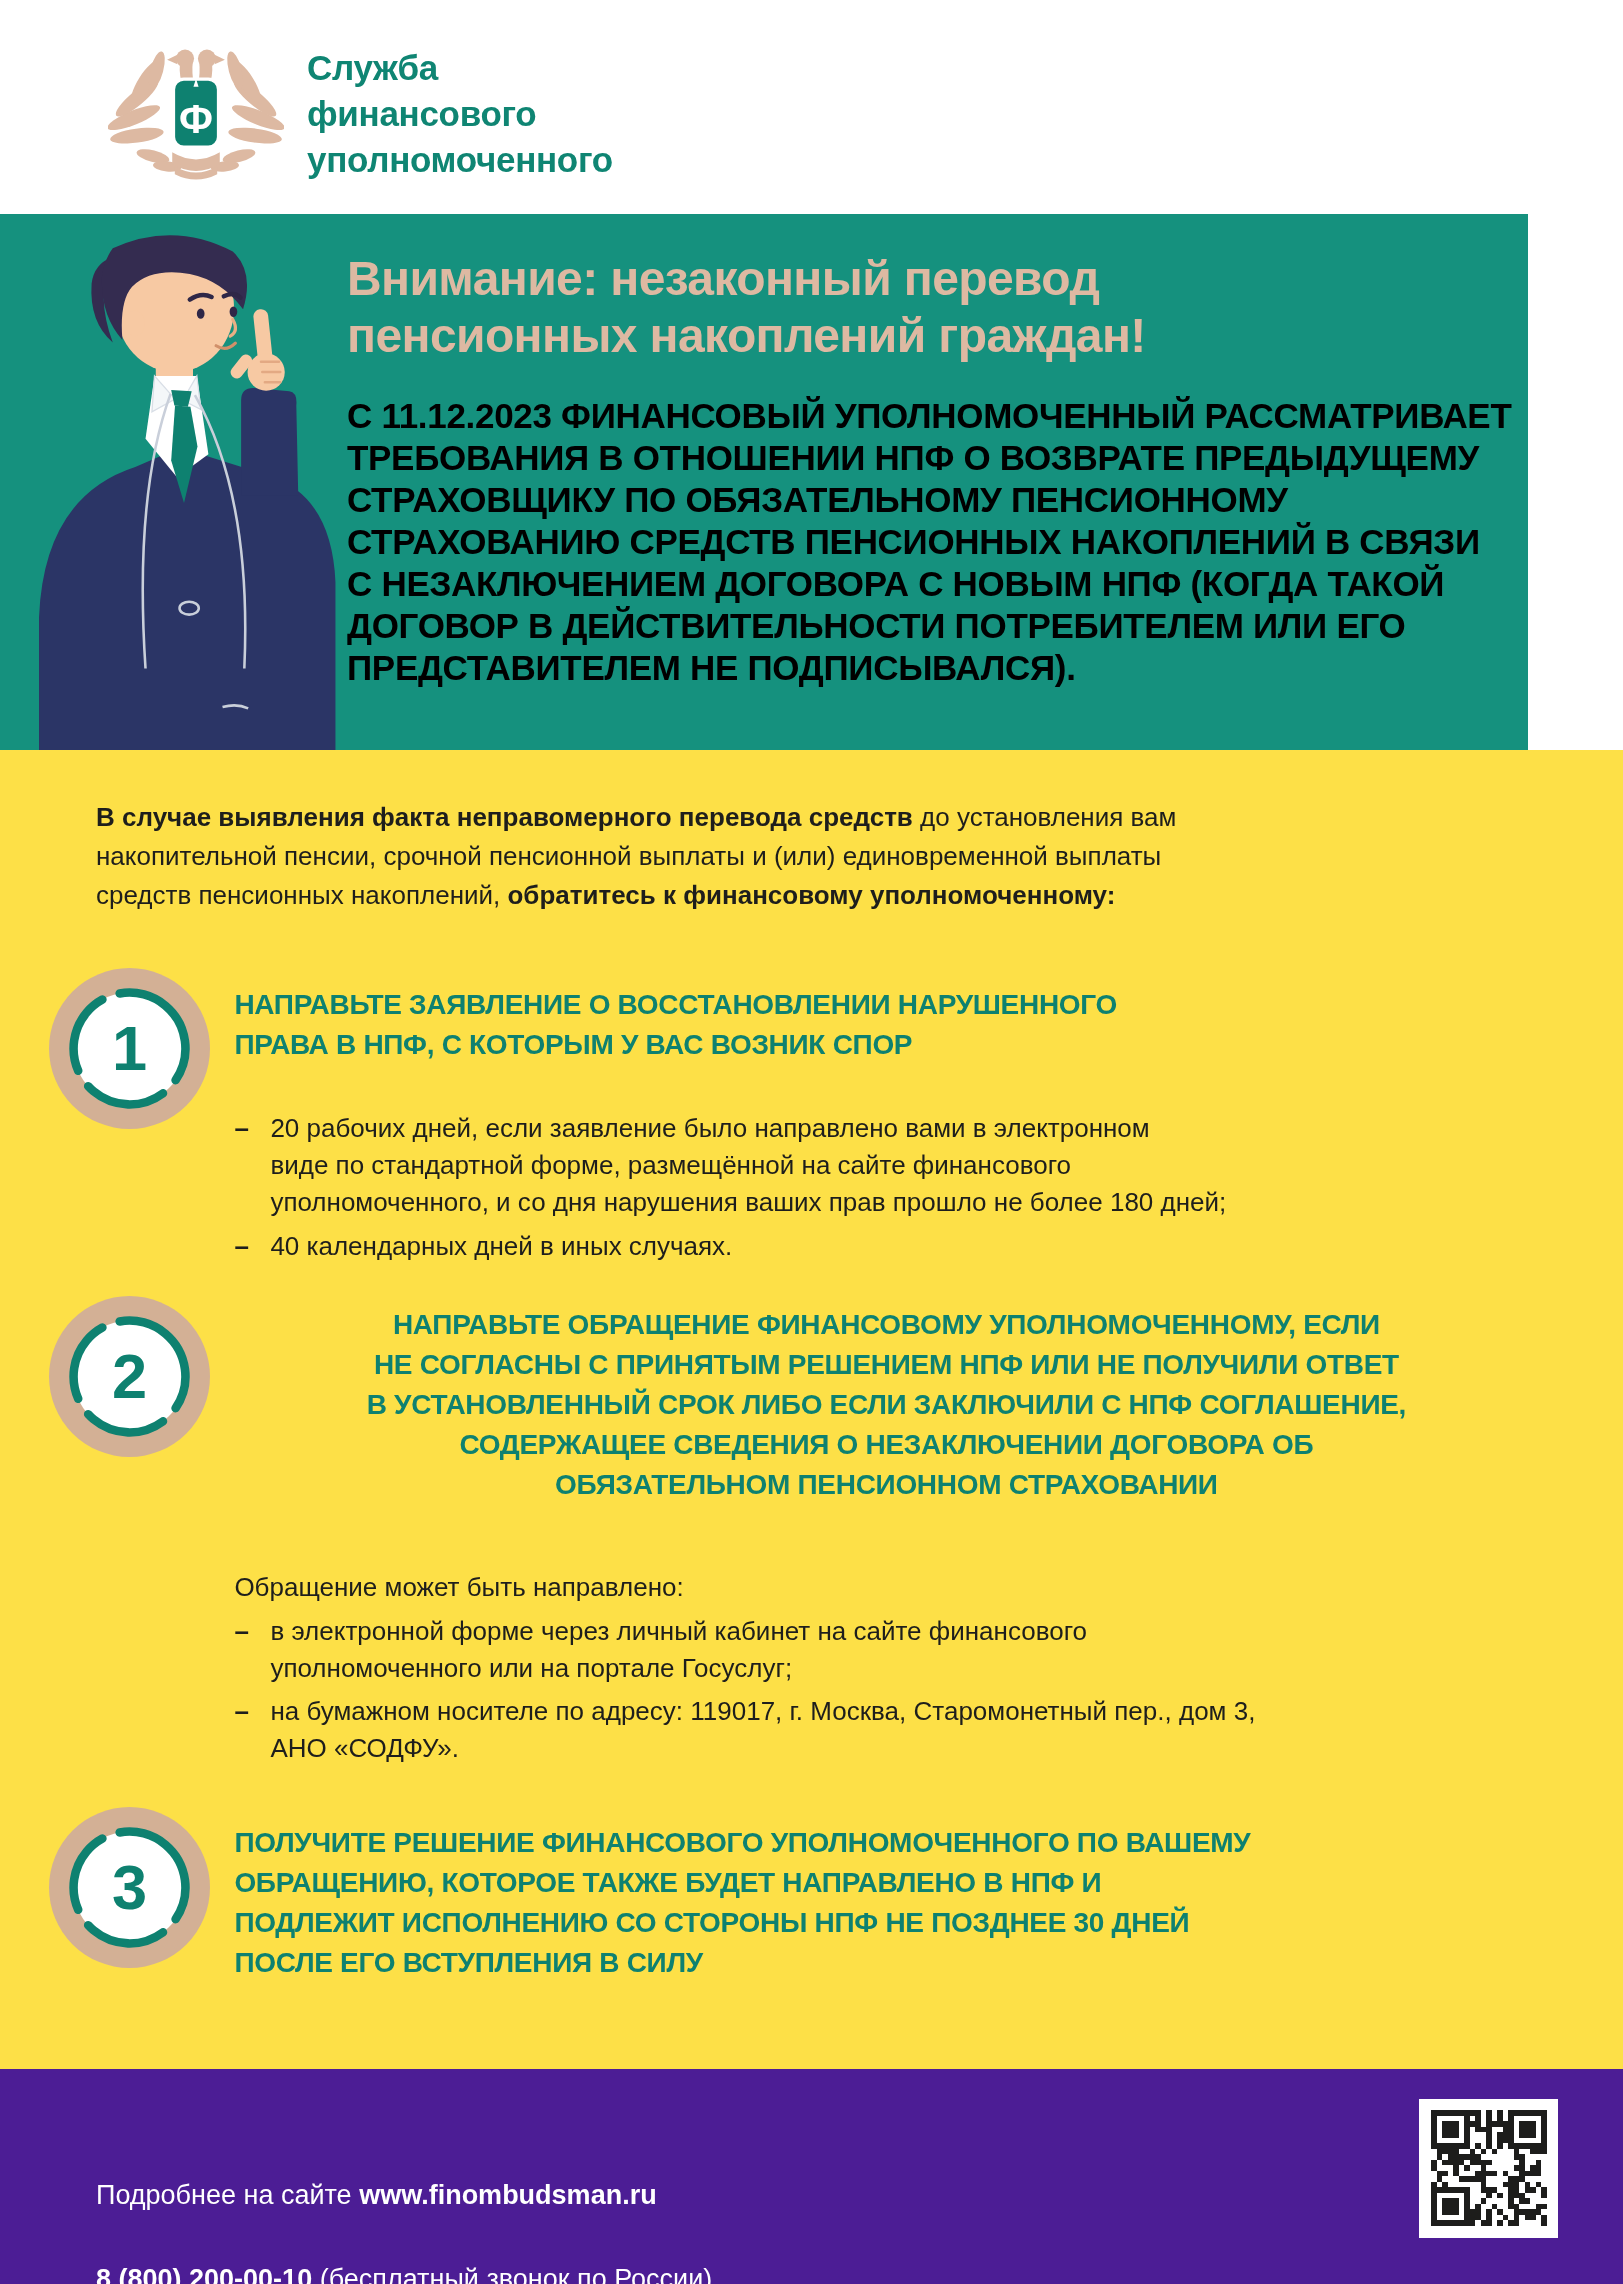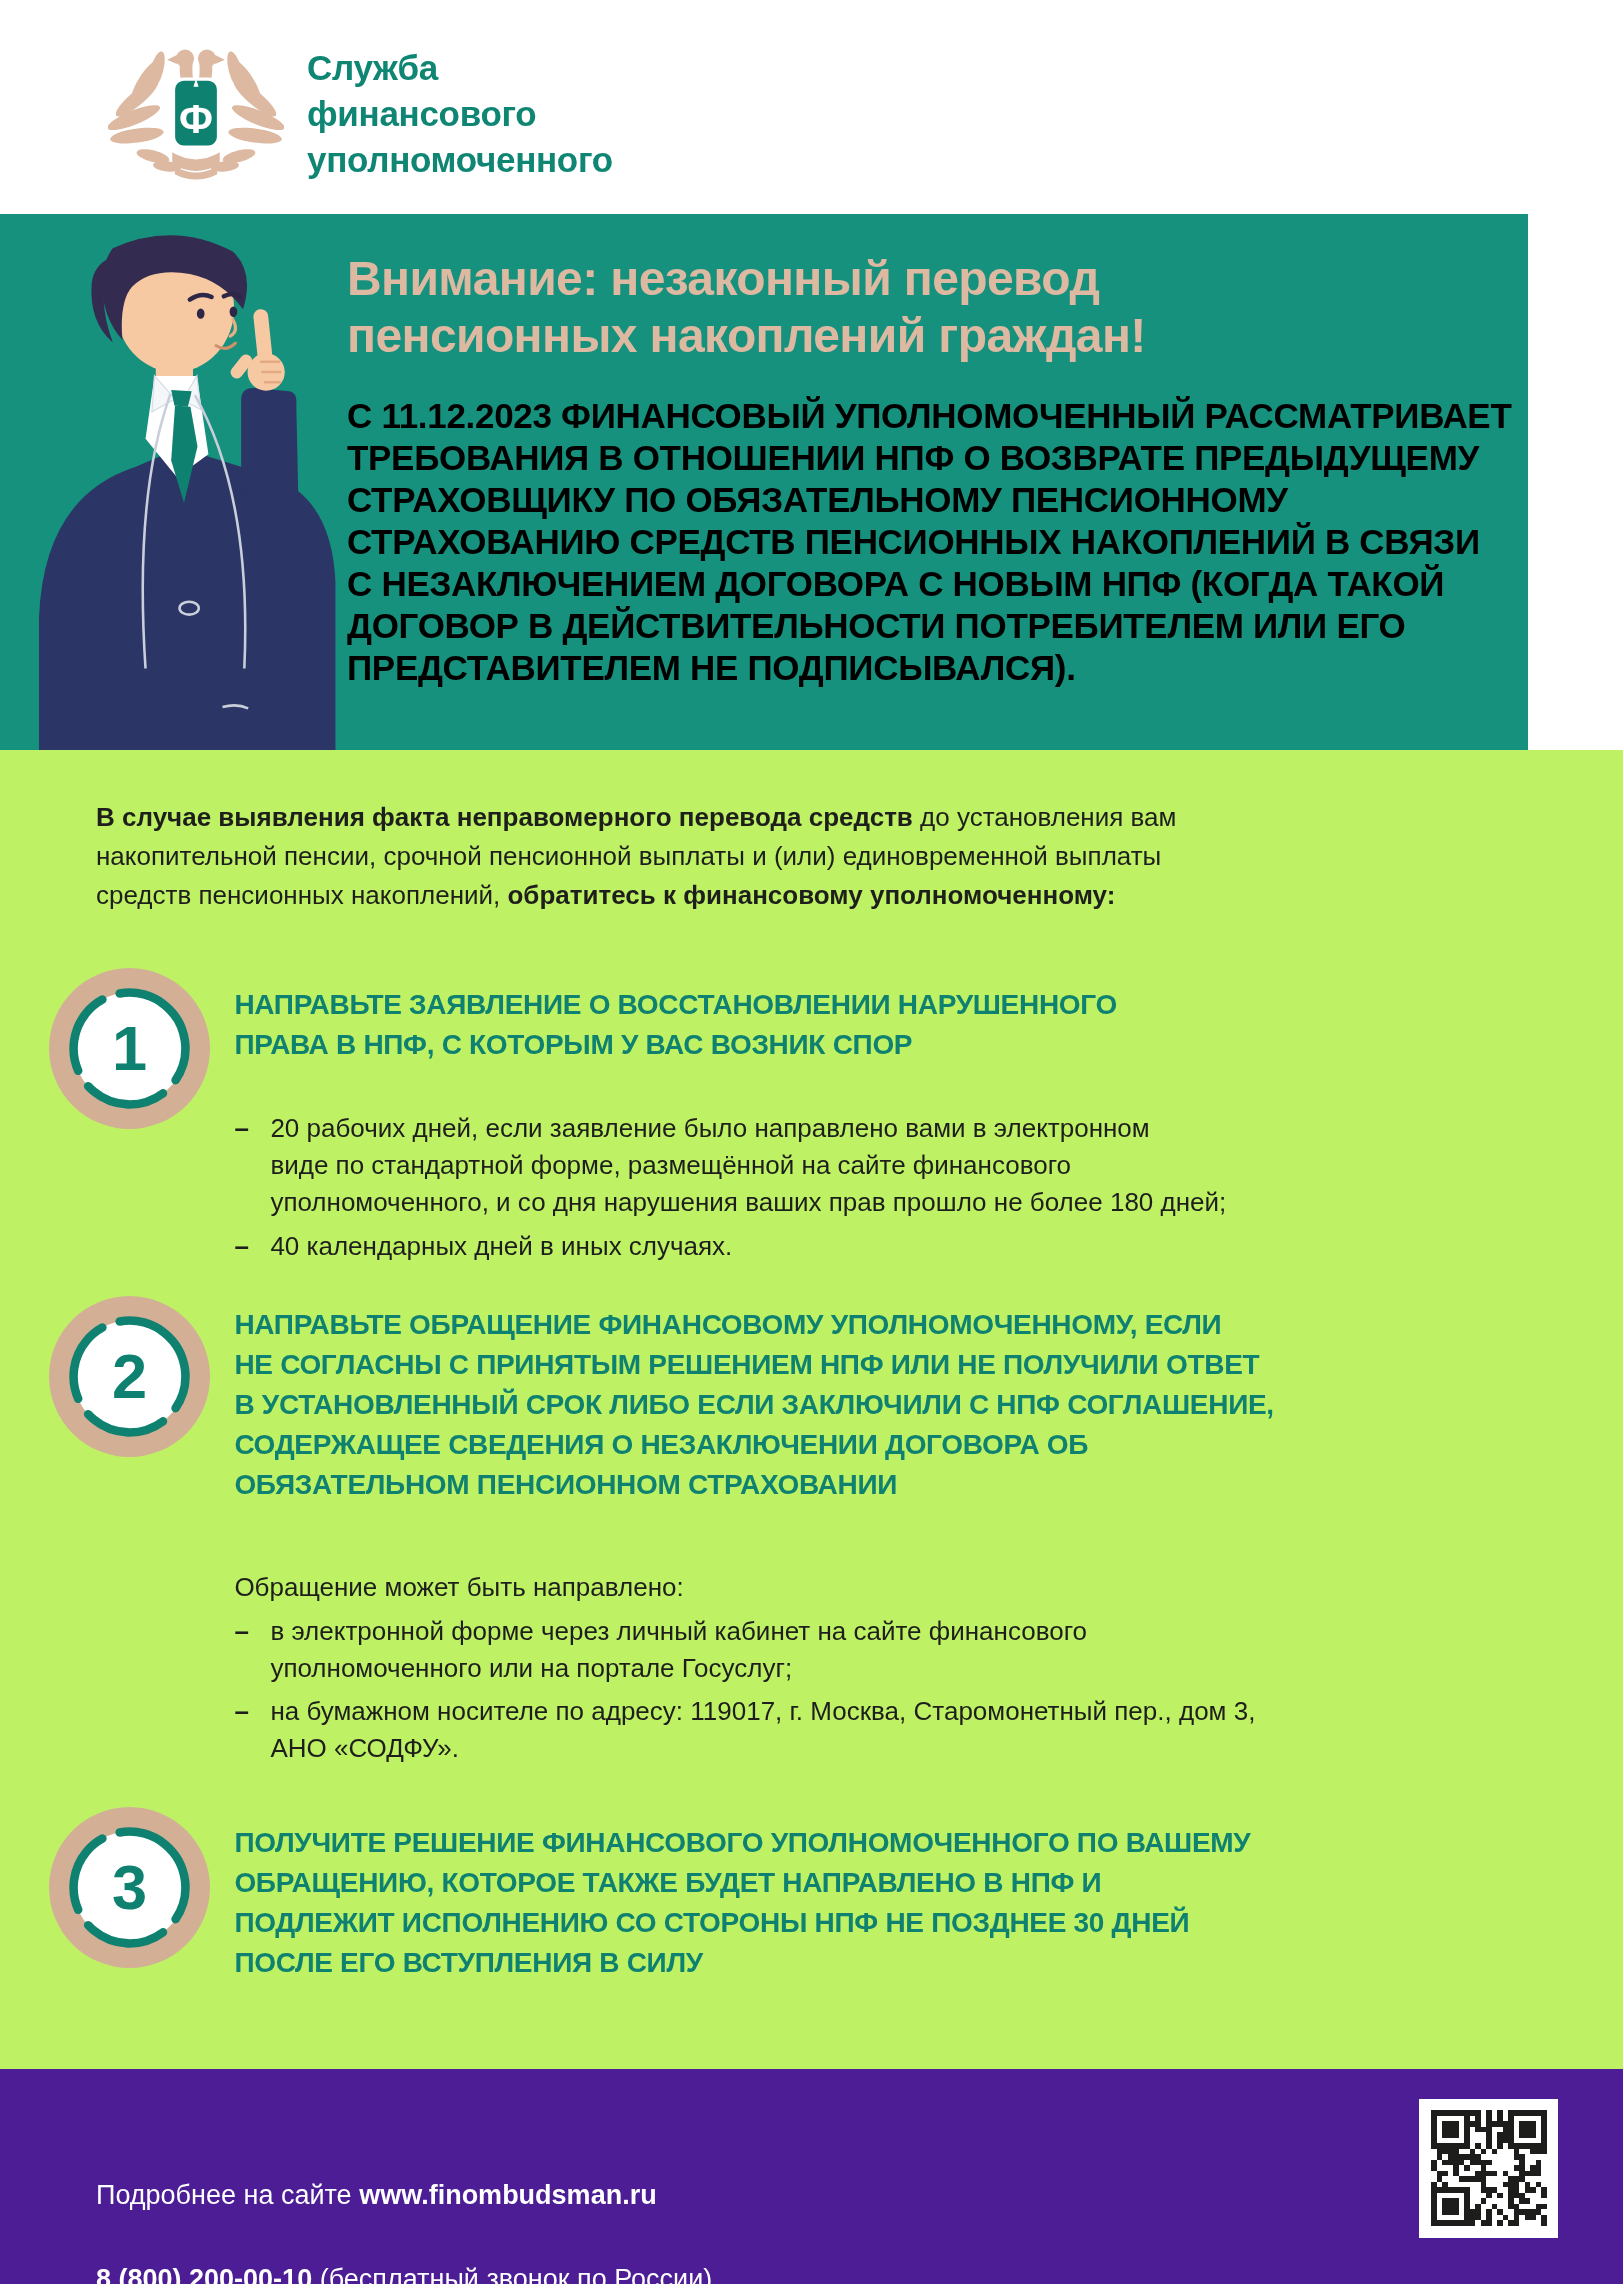--- a/index.html
+++ b/index.html
@@ -14,37 +14,37 @@
 
   
   .banner{position:absolute;left:0;top:214px;width:1528px;height:536px;background:#15917E;overflow:hidden;}
   .man{position:absolute;left:39px;top:4.5px;width:308px;height:532px;}
   .banner-title{position:absolute;left:347px;top:36px;font-size:48px;line-height:57px;font-weight:700;
                 color:#DDB9A2;white-space:pre-line;letter-spacing:-0.6px;}
   .banner-body{position:absolute;left:347px;top:181px;font-size:35px;line-height:42px;font-weight:700;
                color:#000000;white-space:pre-line;letter-spacing:-0.3px;}
 
   
-  .content{position:absolute;left:0;top:750px;width:1624px;height:1319px;background:#bef264;}
+  .content{position:absolute;left:0;top:750px;width:1624px;height:1319px;background:#fde047;}
   .intro{position:absolute;left:96px;top:48px;width:1464px;font-size:26px;line-height:39px;
          white-space:pre-line;}
   .intro .b, .rich .b{font-weight:700;}
   .steps{position:absolute;left:49px;top:163px;width:1529px;}
   .step{display:flex;align-items:flex-start;}
   .step1{margin-top:55px;}
   .step2{margin-top:31px;}
   .step3{margin-top:40px;}
   .badge{position:relative;width:161px;height:161px;flex:0 0 161px;}
   .badge-tan{position:absolute;left:0;top:0;width:161px;height:161px;border-radius:50%;background:#D3B095;}
   .badge-ring{position:absolute;left:18px;top:18px;width:125px;height:125px;}
   .step-text{margin-left:24.4px;width:1304px;}
   .step-heading{font-size:28px;line-height:40px;font-weight:700;color:#0E8170;white-space:pre-line;
                 letter-spacing:-0.3px;}
   .step1 .step-heading{margin-top:17.3px;}
-  .step2 .step-heading{margin-top:9.6px;}
+  .step2 .step-heading{margin-top:9.6px;text-align:center;}
   .step3 .step-heading{margin-top:16px;}
   .step-body{margin-top:45px;}
   .step2 .step-body{margin-top:64px;}
   .step-lead{font-size:26px;line-height:37px;white-space:pre-line;}
   .step-lead:empty{display:none;}
   .bullets:empty{display:none;}
   .bullet{display:flex;margin-top:6.4px;font-size:26px;line-height:37px;}
   .bullet-dash{flex:0 0 36px;font-weight:700;}
   .bullet-text{flex:1;white-space:pre-line;}
 

